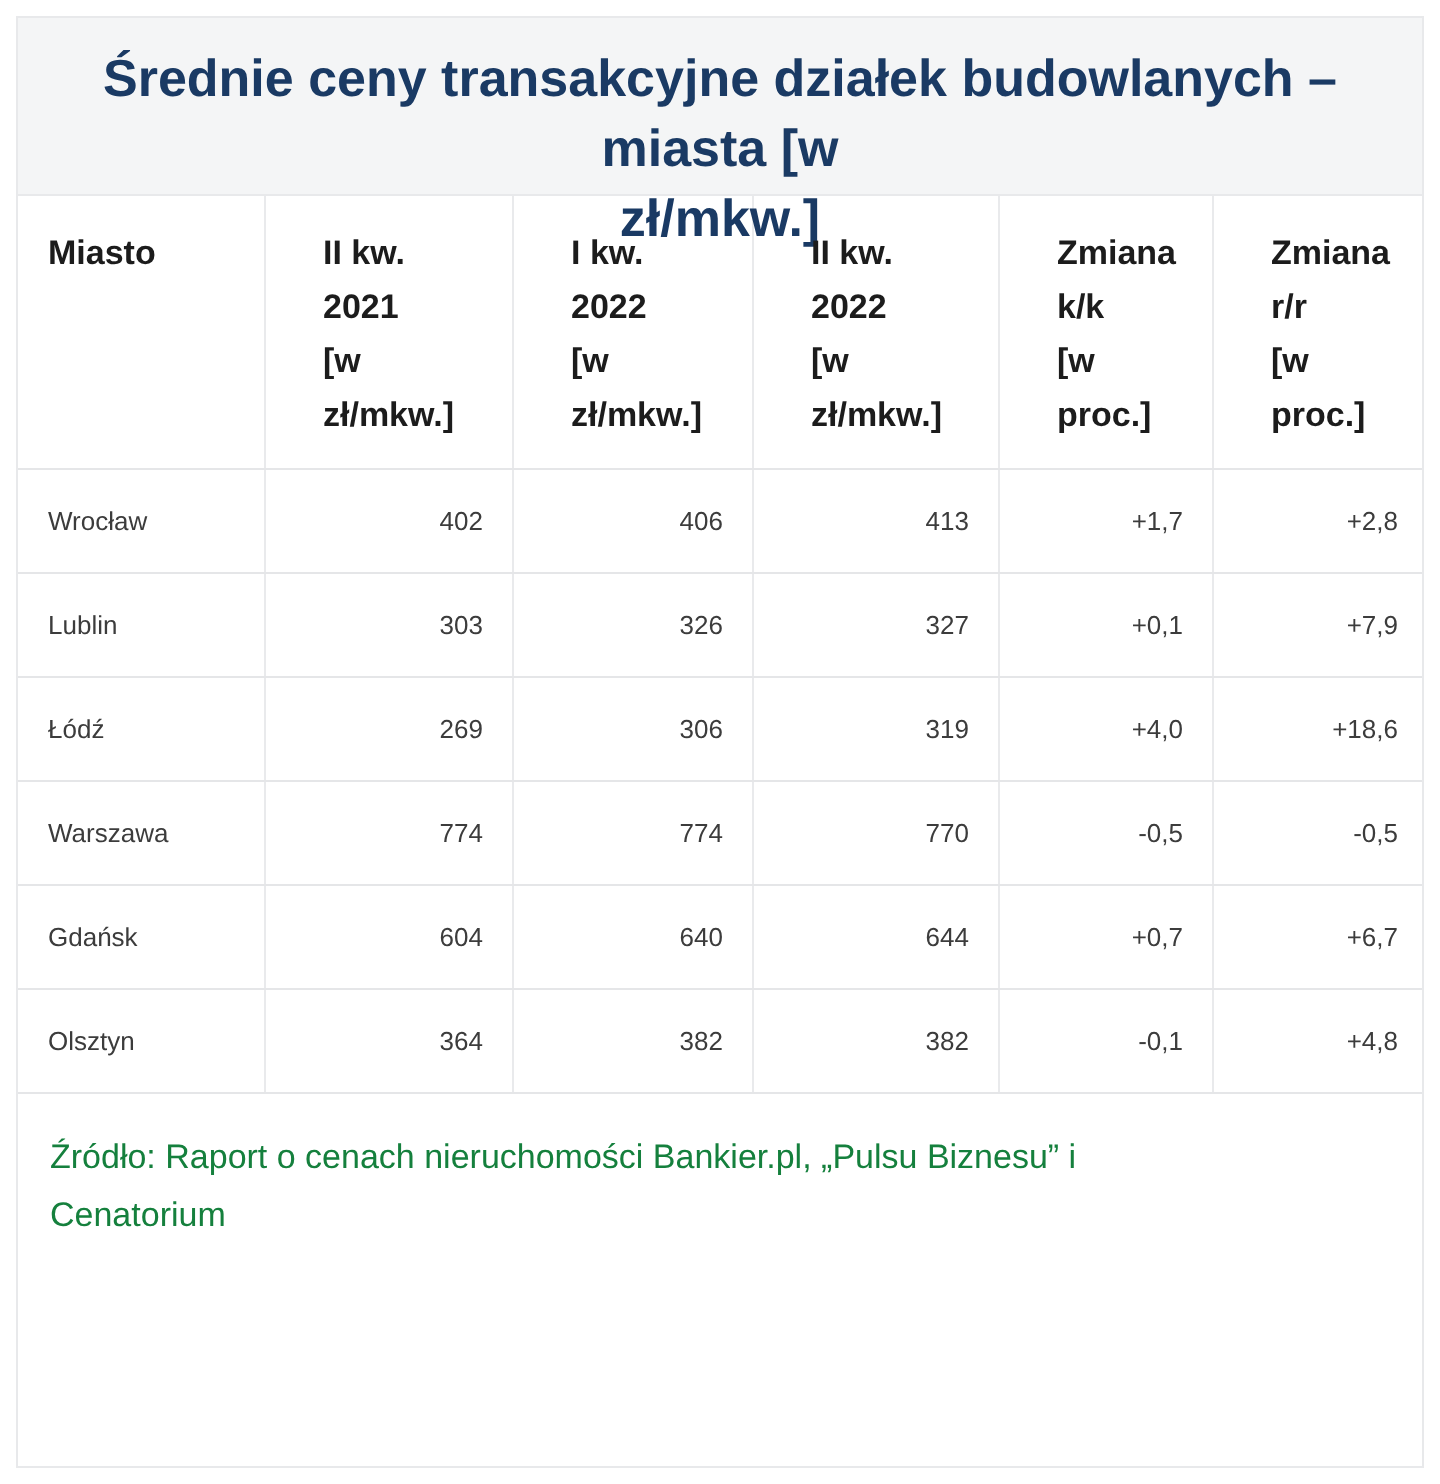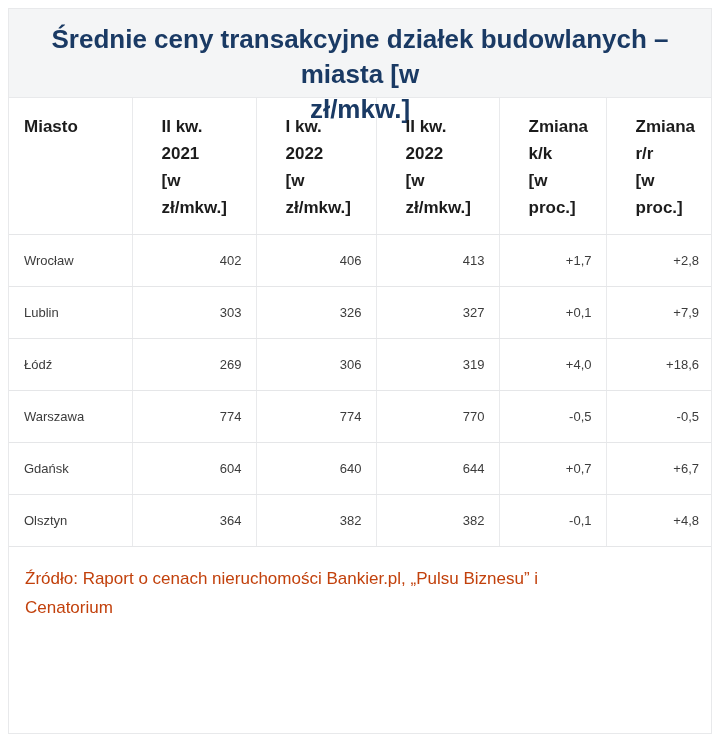--- a/index.html
+++ b/index.html
@@ -60,21 +60,21 @@
     padding: 0 14px 0 15px;
     border-bottom: 1px solid #e5e6e8;
     vertical-align: middle;
   }
   td.city { text-align: left; }
   td.num  { text-align: right; }
   .source-note {
     padding: 17px 16px 6px 16px;
     font-size: 17px;
     line-height: 29px;
-    color: #c2410c;
+    color: #15803d;
     white-space: pre-line;
     background: #ffffff;
   }
 </style>
 </head>
 <body>
 
 <div class="widget">
 
   <div class="title-card">

